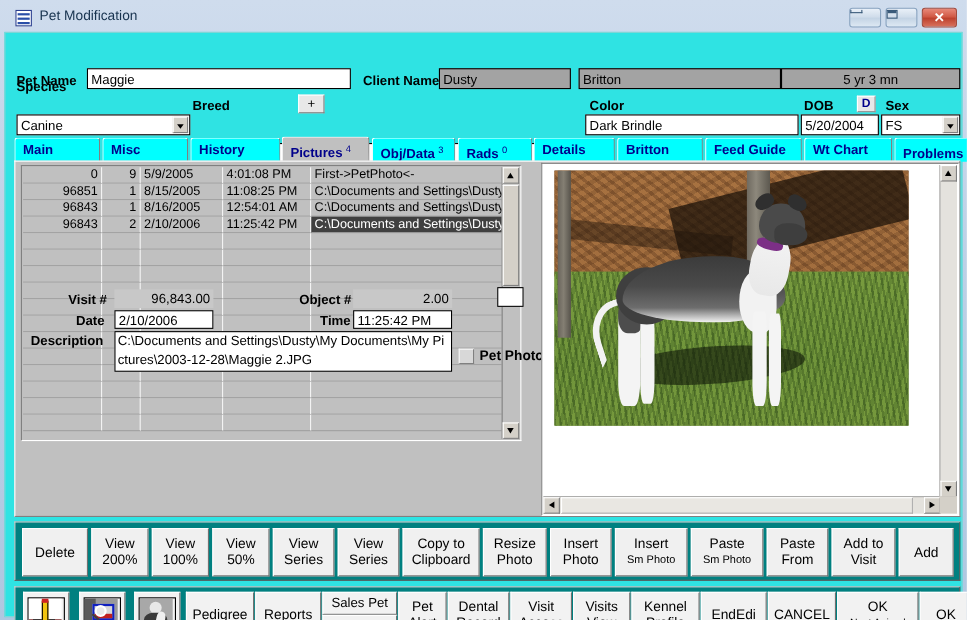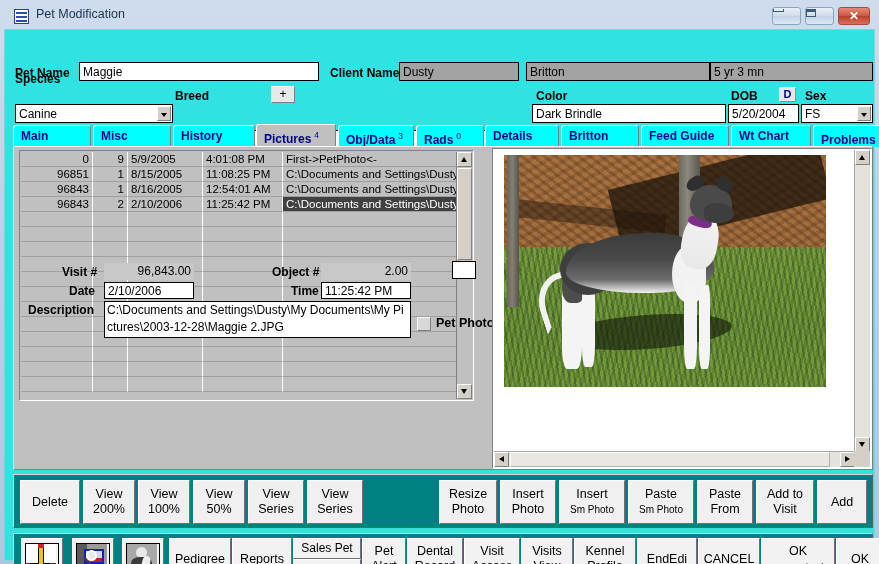--- a/index.html
+++ b/index.html
@@ -102,21 +102,21 @@
     border-left: 3px solid transparent; border-right: 3px solid transparent;
     border-top: 4px solid #000000;
   }
 
   
   #lbl-petname { left: 10px; top: 36px; }
   #f-petname   { left: 74px; top: 32px; width: 240px; height: 19px; }
   #lbl-client  { left: 325px; top: 36px; }
   #f-client    { left: 394px; top: 32px; width: 120px; height: 19px; }
   #f-lastname  { left: 521px; top: 32px; width: 184px; height: 19px; }
-  #f-age       { left: 705px; top: 32px; width: 163px; height: 19px; }
+  #f-age       { left: 705px; top: 32px; width: 163px; height: 19px; text-align: center; }
 
   
   #lbl-species { left: 10px; top: 42px; }
   #lbl-breed   { left: 170px; top: 59px; }
   #lbl-color   { left: 531px; top: 59px; }
   #lbl-dob     { left: 726px; top: 59px; }
   #lbl-sex     { left: 800px; top: 59px; }
   #btn-breedplus {
     position: absolute; left: 266px; top: 56px; width: 24px; height: 17px;
     background: #e8e8e8; border: 1px solid #ffffff;
@@ -757,20 +757,24 @@
           <span>50%</span>
         </div>
         <div class="abtn" style="left: 234px; width: 56px;">
           <span>View</span>
           <span>Series</span>
         </div>
         <div class="abtn" style="left: 293px; width: 56px;">
           <span>View</span>
           <span>Series</span>
         </div>
+        <div class="abtn" style="left: 352px; width: 70px;">
+          <span>Copy to</span>
+          <span>Clipboard</span>
+        </div>
         <div class="abtn" style="left: 425px; width: 58px;">
           <span>Resize</span>
           <span>Photo</span>
         </div>
         <div class="abtn" style="left: 486px; width: 56px;">
           <span>Insert</span>
           <span>Photo</span>
         </div>
         <div class="abtn" style="left: 545px; width: 66px;">
           <span>Insert</span>

